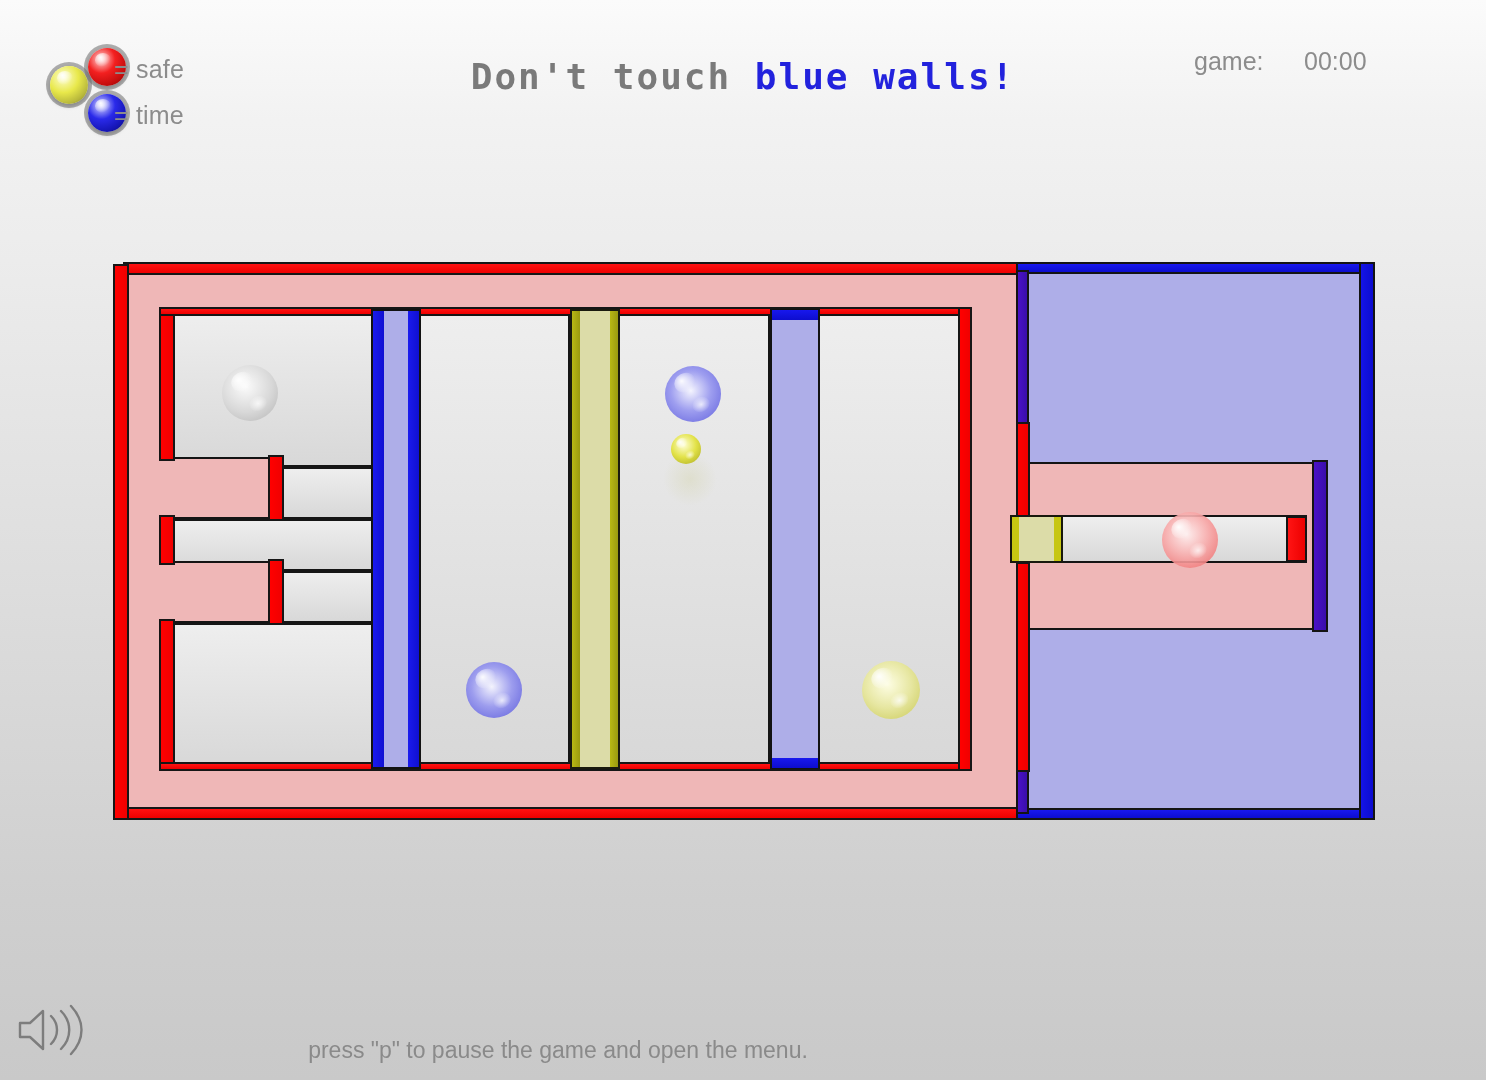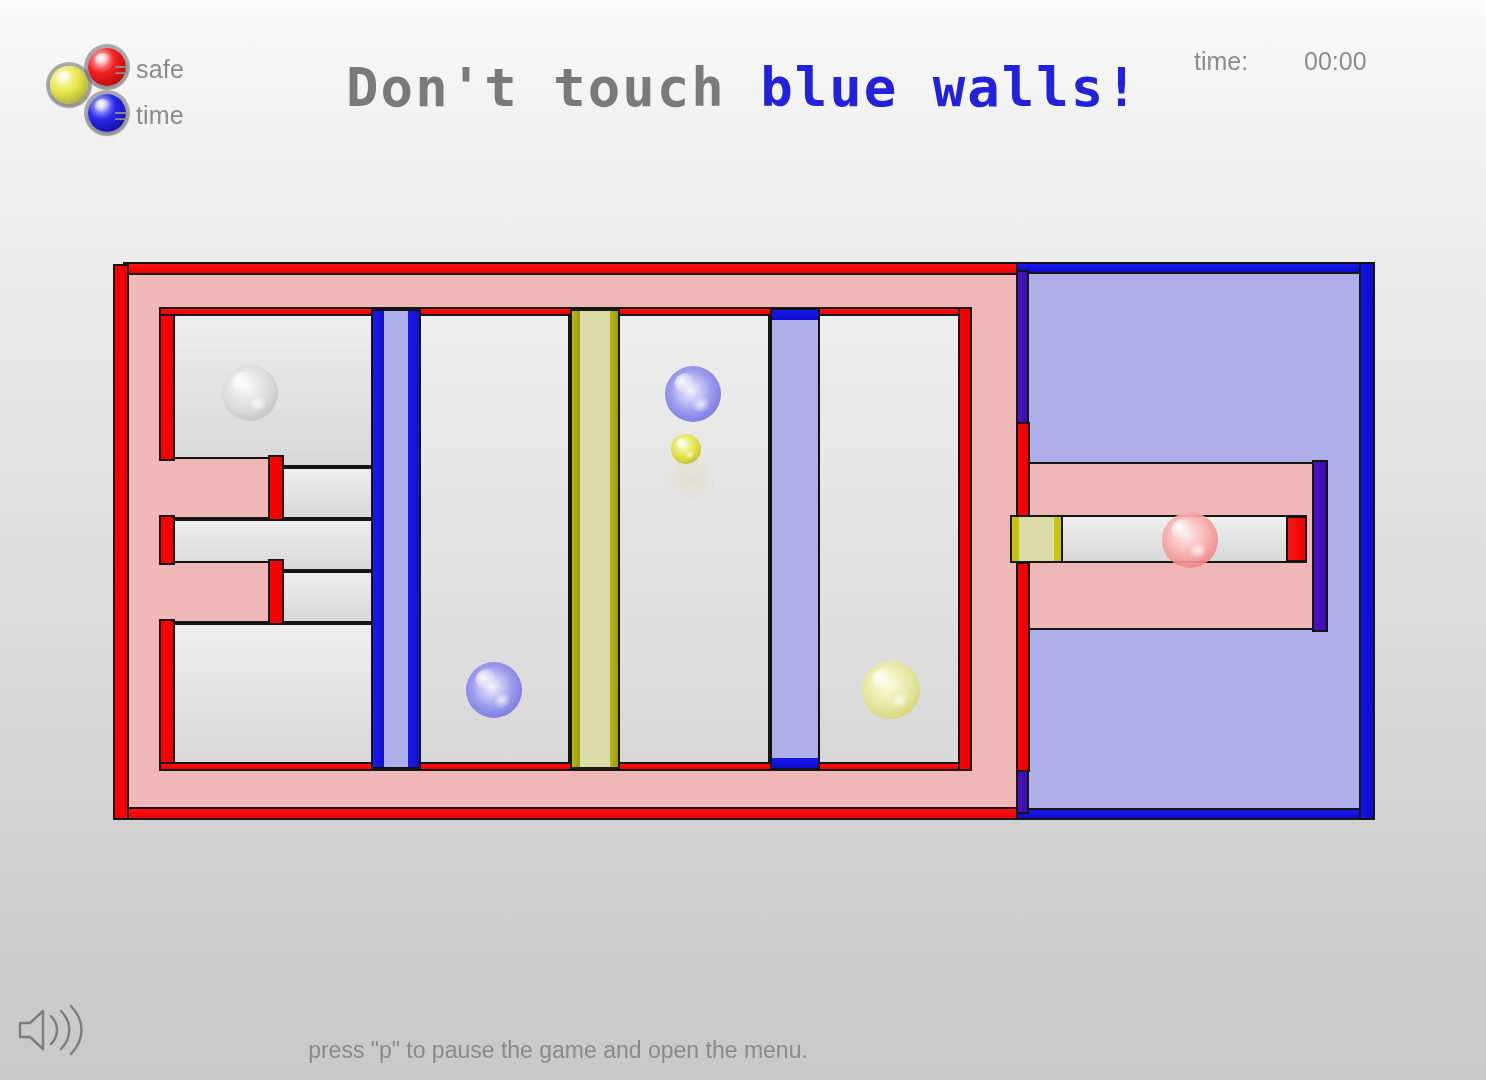--- a/index.html
+++ b/index.html
@@ -71,21 +71,21 @@
     background:
       radial-gradient(circle at 35% 30%, #dcdcff 0%, #2a2aea 38%, #1515b4 72%, #080858 100%);
     box-shadow: 0 0 0 4px rgba(110,110,110,.55), 0 2px 4px rgba(0,0,0,.35);
   }
 
   #hud-title {
     position: absolute;
     left: 0; right: 0; top: 56px;
     text-align: center;
     font-family: "DejaVu Sans Mono", "Liberation Mono", monospace;
-    font-size: 54px;
+    font-size: 36px;
     font-weight: bold;
     letter-spacing: 2px;
     white-space: nowrap;
     -webkit-font-smoothing: none;
   }
   #hud-title .part-plain { color: #7a7a7a; }
   #hud-title .part-accent { color: #2222dd; }
 
   #hud-stats {
     position: absolute;
@@ -247,21 +247,21 @@
     <span class="legend-text">= time</span>
   </div>
 </div>
 
 <div id="hud-title">
   <span class="part-plain">Don't touch </span><span class="part-accent">blue walls!</span>
 </div>
 
 <div id="hud-stats">
   <div class="stat-line">
-    <span class="stat-label">time:</span>
+    <span class="stat-label">game:</span>
     <span class="stat-value">00:00</span>
   </div>
 </div>
 
 <div id="maze">
 
   <div class="safe-body" style="left:10px; top:0px; width:910px; height:558px;"></div>
 
   <div class="red-edge-h" style="left:10px; top:0px; width:910px; height:13px;"></div>
   <div class="red-edge-h" style="left:10px; top:545px; width:910px; height:13px;"></div>

